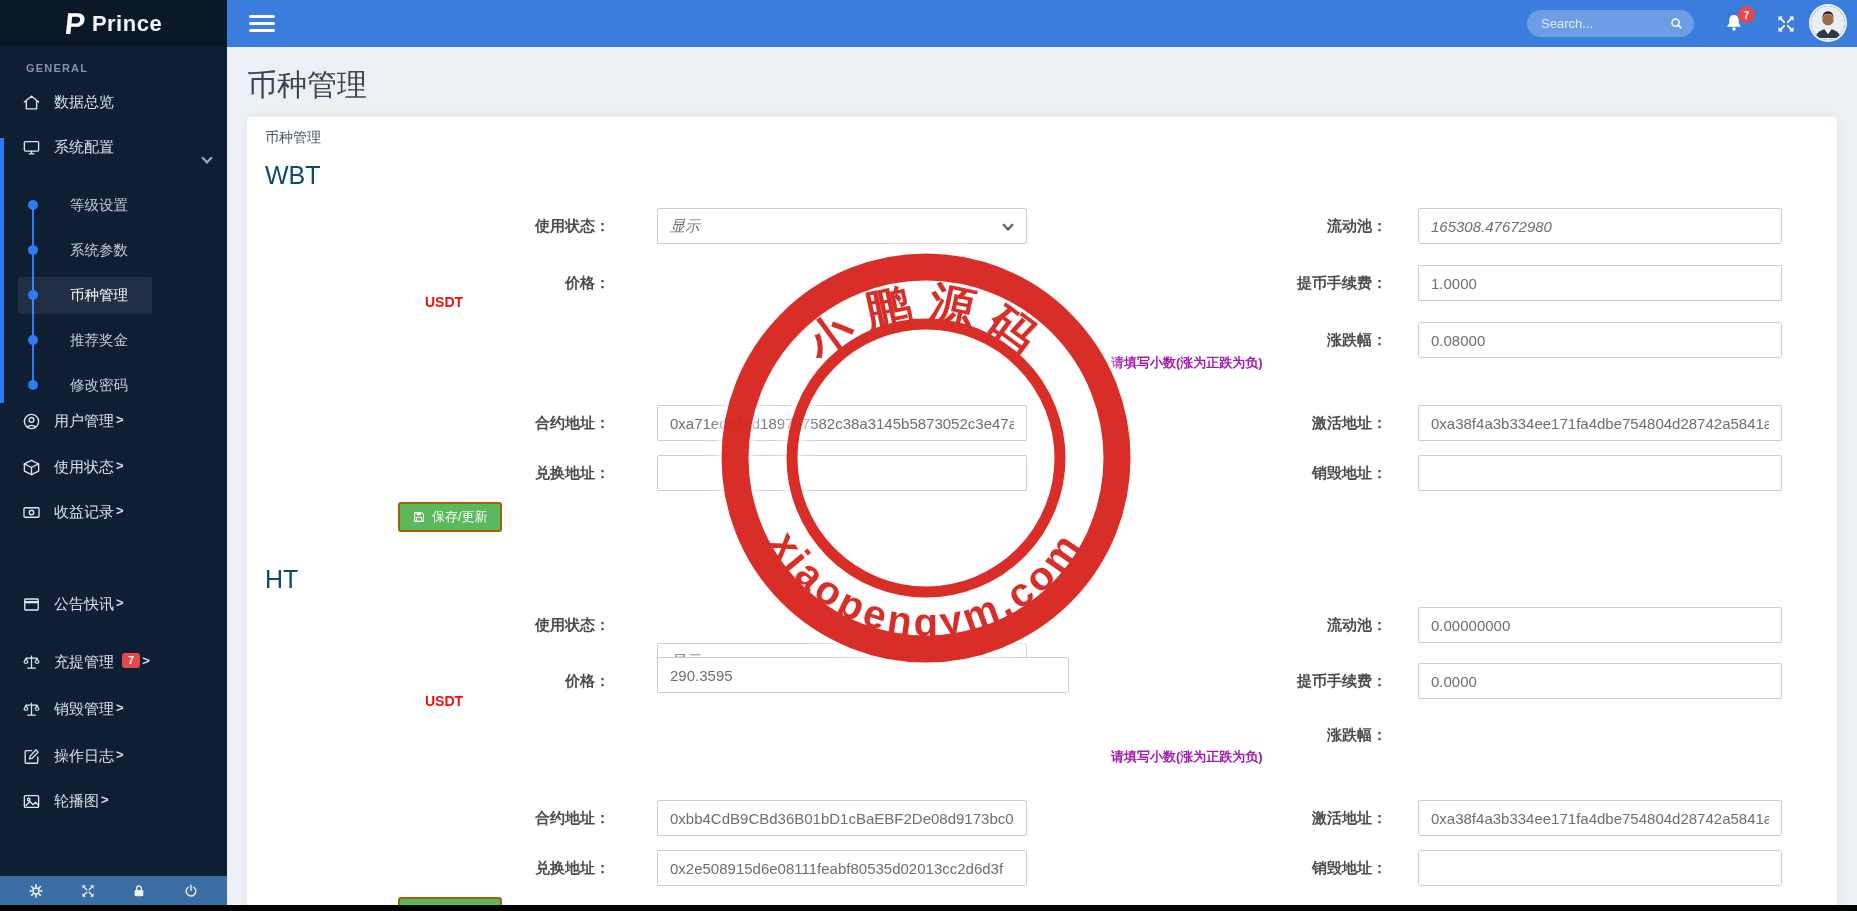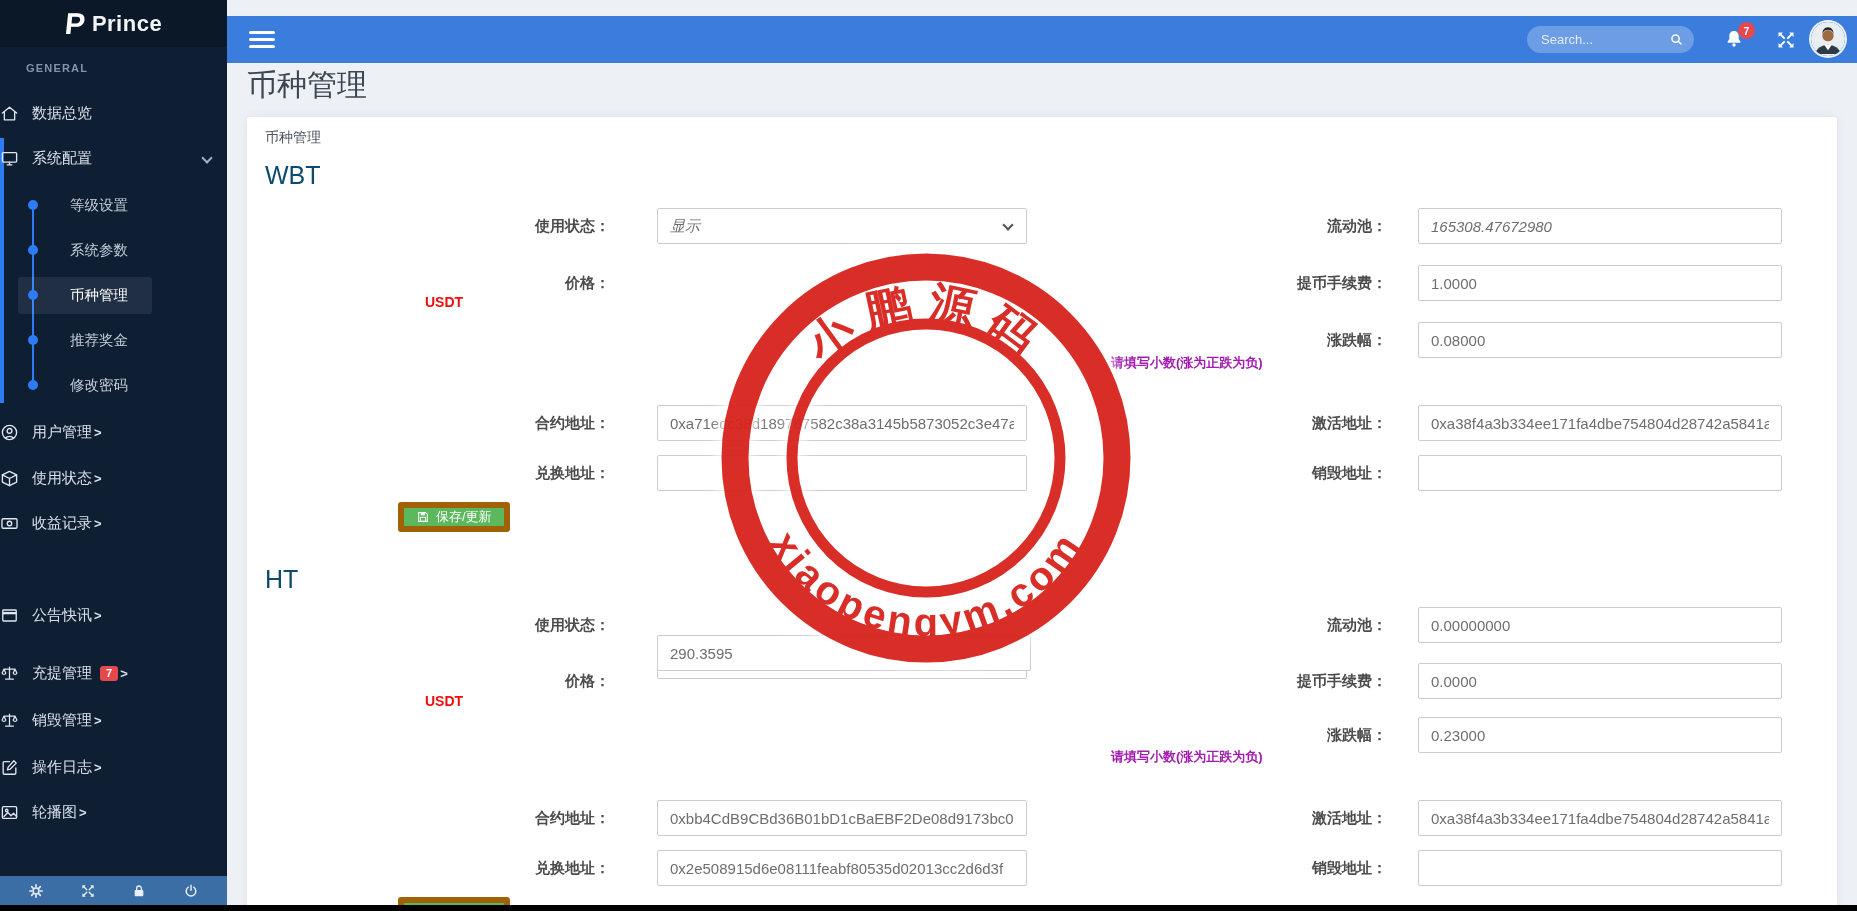--- a/index.html
+++ b/index.html
@@ -7,35 +7,35 @@
               font-family:"Liberation Sans","DejaVu Sans",sans-serif; }
   body { position:relative; }
   .abs { position:absolute; }
 
   
   .sidebar { position:absolute; left:0; top:0; width:227px; height:911px; background:#0e1e33; z-index:10; }
   .logo { height:47px; display:flex; align-items:center; justify-content:center; gap:7px; background:#0b1828; }
   .logo-p { color:#fff; font-size:30px; font-weight:800; line-height:1; transform:skewX(-6deg); }
   .logo-text { color:#f2f5f8; font-size:22px; font-weight:700; letter-spacing:.5px; }
   .gen-label { position:absolute; left:26px; top:62px; font-size:11px; font-weight:700; letter-spacing:1.2px; color:#8494a7; }
-  .nav-item { position:absolute; left:0; width:227px; height:40px; display:flex; align-items:center; color:#d9e0e9; font-size:15px; cursor:pointer; }
+  .nav-item { position:absolute; left:0; width:227px; height:40px; display:flex; align-items:flex-start; padding-left:22px; color:#d9e0e9; font-size:15px; cursor:pointer; }
   .nav-item .nicon { width:19px; height:19px; margin-right:13px; display:inline-flex; }
   .nav-sub { position:absolute; left:70px; width:157px; height:36px; display:flex; align-items:center; color:#c3cdd9; font-size:14.5px; cursor:pointer; }
   .arr { font-weight:700; font-size:13px; margin-left:2px; letter-spacing:-1px; }
   .chev-down { position:absolute; right:16px; top:16px; width:8px; height:8px; border-right:2px solid #9fb0c3; border-bottom:2px solid #9fb0c3; transform:rotate(45deg); }
   .active-bar { position:absolute; left:0; top:138px; width:4px; height:265px; background:#2e7bf6; }
   .sub-line { position:absolute; left:32px; top:205px; width:2px; height:180px; background:#2e7bf6; }
   .sub-dot { position:absolute; left:28px; width:10px; height:10px; border-radius:50%; background:#2e7bf6; }
   .active-bg { position:absolute; left:18px; top:277px; width:134px; height:37px; background:rgba(255,255,255,.08); border-radius:3px; }
   .badge { display:inline-block; margin-left:8px; background:#e5484d; color:#fff; font-size:11px; font-weight:700; border-radius:3px; padding:2px 6px; line-height:1; }
   .sidebar-footer { position:absolute; left:0; top:876px; width:227px; height:30px; background:#3a6ea5; display:flex; align-items:center; justify-content:space-around; padding:0 10px; }
   .sf-icon { width:16px; height:16px; display:inline-flex; cursor:pointer; }
 
   
-  .topbar { position:absolute; left:227px; top:16px; width:1630px; height:47px; background:#3b7ddd; display:flex; align-items:center; z-index:9;padding-left:8px; }
+  .topbar { position:absolute; left:227px; top:0; width:1630px; height:47px; background:#3b7ddd; display:flex; align-items:center; z-index:9;padding-left:8px; }
   .hamburger { margin-left:14px; width:26px; cursor:pointer; }
   .hamburger span { display:block; height:3px; background:#fff; border-radius:2px; margin:4px 0; }
   .search-pill { position:absolute; right:163px; top:10px; width:167px; height:27px; background:rgba(255,255,255,.25); border-radius:14px; display:flex; align-items:center; padding:0 10px 0 14px; }
   .search-pill input { flex:1; background:transparent; border:none; outline:none; color:#fff; font-size:13px; width:110px; }
   .search-pill input::placeholder { color:rgba(255,255,255,.8); }
   .bell-wrap { position:absolute; right:110px; top:12px; width:24px; height:24px; cursor:pointer; }
   .bell-badge { position:absolute; right:-8px; top:-6px; min-width:17px; height:17px; border-radius:50%; background:#e5484d; color:#fff; font-size:10.5px; font-weight:700; display:flex; align-items:center; justify-content:center; }
   .fs-wrap { position:absolute; right:60px; top:13px; width:22px; height:22px; cursor:pointer; }
   .avatar { position:absolute; right:12px; top:6px; width:34px; height:34px; border-radius:50%; overflow:hidden; cursor:pointer; box-shadow:0 0 0 2px rgba(255,255,255,.9); }
 
@@ -44,21 +44,21 @@
   .page-title { position:absolute; left:20px; top:18px; font-size:30px; font-weight:500; color:#3a4651; }
   .card { position:absolute; left:20px; top:70px; width:1590px; height:810px; background:#fff; border-radius:3px; box-shadow:0 0 12px rgba(0,0,0,.06); overflow:hidden; }
   .breadcrumb { position:absolute; left:18px; top:12px; font-size:14px; color:#4a5560; }
   .coin-name { font-size:25px; font-weight:400; color:#0c4a6e; }
   .lbl { font-size:15px; font-weight:700; color:#4c4c4c; text-align:right; line-height:36px; height:36px; }
   .inp { height:36px; border:1px solid #ccc; border-radius:2px; background:#fff; font-size:15px; color:#6e6e6e; padding:0 12px; outline:none; }
   div.inp { display:flex; align-items:center; position:relative;font-style:italic; }
   .sel .chev { position:absolute; right:14px; top:12px; width:8px; height:8px; border-right:2px solid #555; border-bottom:2px solid #555; transform:rotate(45deg); }
   .usdt { font-size:14px; font-weight:700; color:#f40b0b; }
   .rednote { font-size:13px; font-weight:700; color:#a21caf; white-space:nowrap; }
-  .btn-save { position:absolute; height:30px; padding:0 12px; background:#5cb85c; border:6px solid #a16207; border-radius:3px; color:#fff; font-size:13px; display:flex; align-items:center; gap:6px; cursor:pointer; }
+  .btn-save { position:absolute; height:30px; padding:0 12px; background:#5cb85c; border:2px solid #a16207; border-radius:3px; color:#fff; font-size:13px; display:flex; align-items:center; gap:6px; cursor:pointer; }
 
   
   .stamp { position:absolute; left:716px; top:248px; width:420px; height:420px; z-index:40; pointer-events:none; opacity:.95;
            filter: drop-shadow(0 0 5px #fff) drop-shadow(0 0 9px rgba(255,255,255,.9)) blur(.7px); }
 
   .bottom-bar { position:absolute; left:0; top:905px; width:1857px; height:6px; background:#000; z-index:99; }
   svg { display:block; }
 </style>
 </head>
 <body>
@@ -338,26 +338,25 @@
 
     <div class="lbl abs" style="left:0;top:490px;width:363px">使用状态：</div>
     <div class="inp sel abs" style="left:410px;top:490px;width:370px">
       <span>显示</span>
         <span class="chev"></span>
     </div>
     <div class="lbl abs" style="left:840px;top:490px;width:300px">流动池：</div>
     <input class="inp abs" style="left: 1171px; top: 490px; width: 364px;" value="0.00000000">
 
     <div class="lbl abs" style="left:0;top:546px;width:363px">价格：</div>
-    <input class="inp abs" style="left: 410px; top: 518px; width: 374px;" value="290.3595">
+    <input class="inp abs" style="left: 410px; top: 540px; width: 412px;" value="290.3595">
     <div class="lbl abs" style="left:840px;top:546px;width:300px">提币手续费：</div>
     <input class="inp abs" style="left: 1171px; top: 546px; width: 364px;" value="0.0000">
 
     <div class="lbl abs" style="left:840px;top:600px;width:300px">涨跌幅：</div>
-    <input class="inp abs" style="left: 1171px; top: 600px; width: 364px;" value="0.23000">
     <div class="rednote abs" style="left:864px;top:631px">请填写小数(涨为正跌为负)</div>
 
     <div class="lbl abs" style="left:0;top:683px;width:363px">合约地址：</div>
     <input class="inp abs" style="left: 410px; top: 683px; width: 370px;" value="0xbb4CdB9CBd36B01bD1cBaEBF2De08d9173bc095c">
     <div class="lbl abs" style="left:840px;top:683px;width:300px">激活地址：</div>
     <input class="inp abs" style="left: 1171px; top: 683px; width: 364px;" value="0xa38f4a3b334ee171fa4dbe754804d28742a5841a">
 
     <div class="lbl abs" style="left:0;top:733px;width:363px">兑换地址：</div>
     <input class="inp abs" style="left: 410px; top: 733px; width: 370px;" value="0x2e508915d6e08111feabf80535d02013cc2d6d3f">
     <div class="lbl abs" style="left:840px;top:733px;width:300px">销毁地址：</div>

